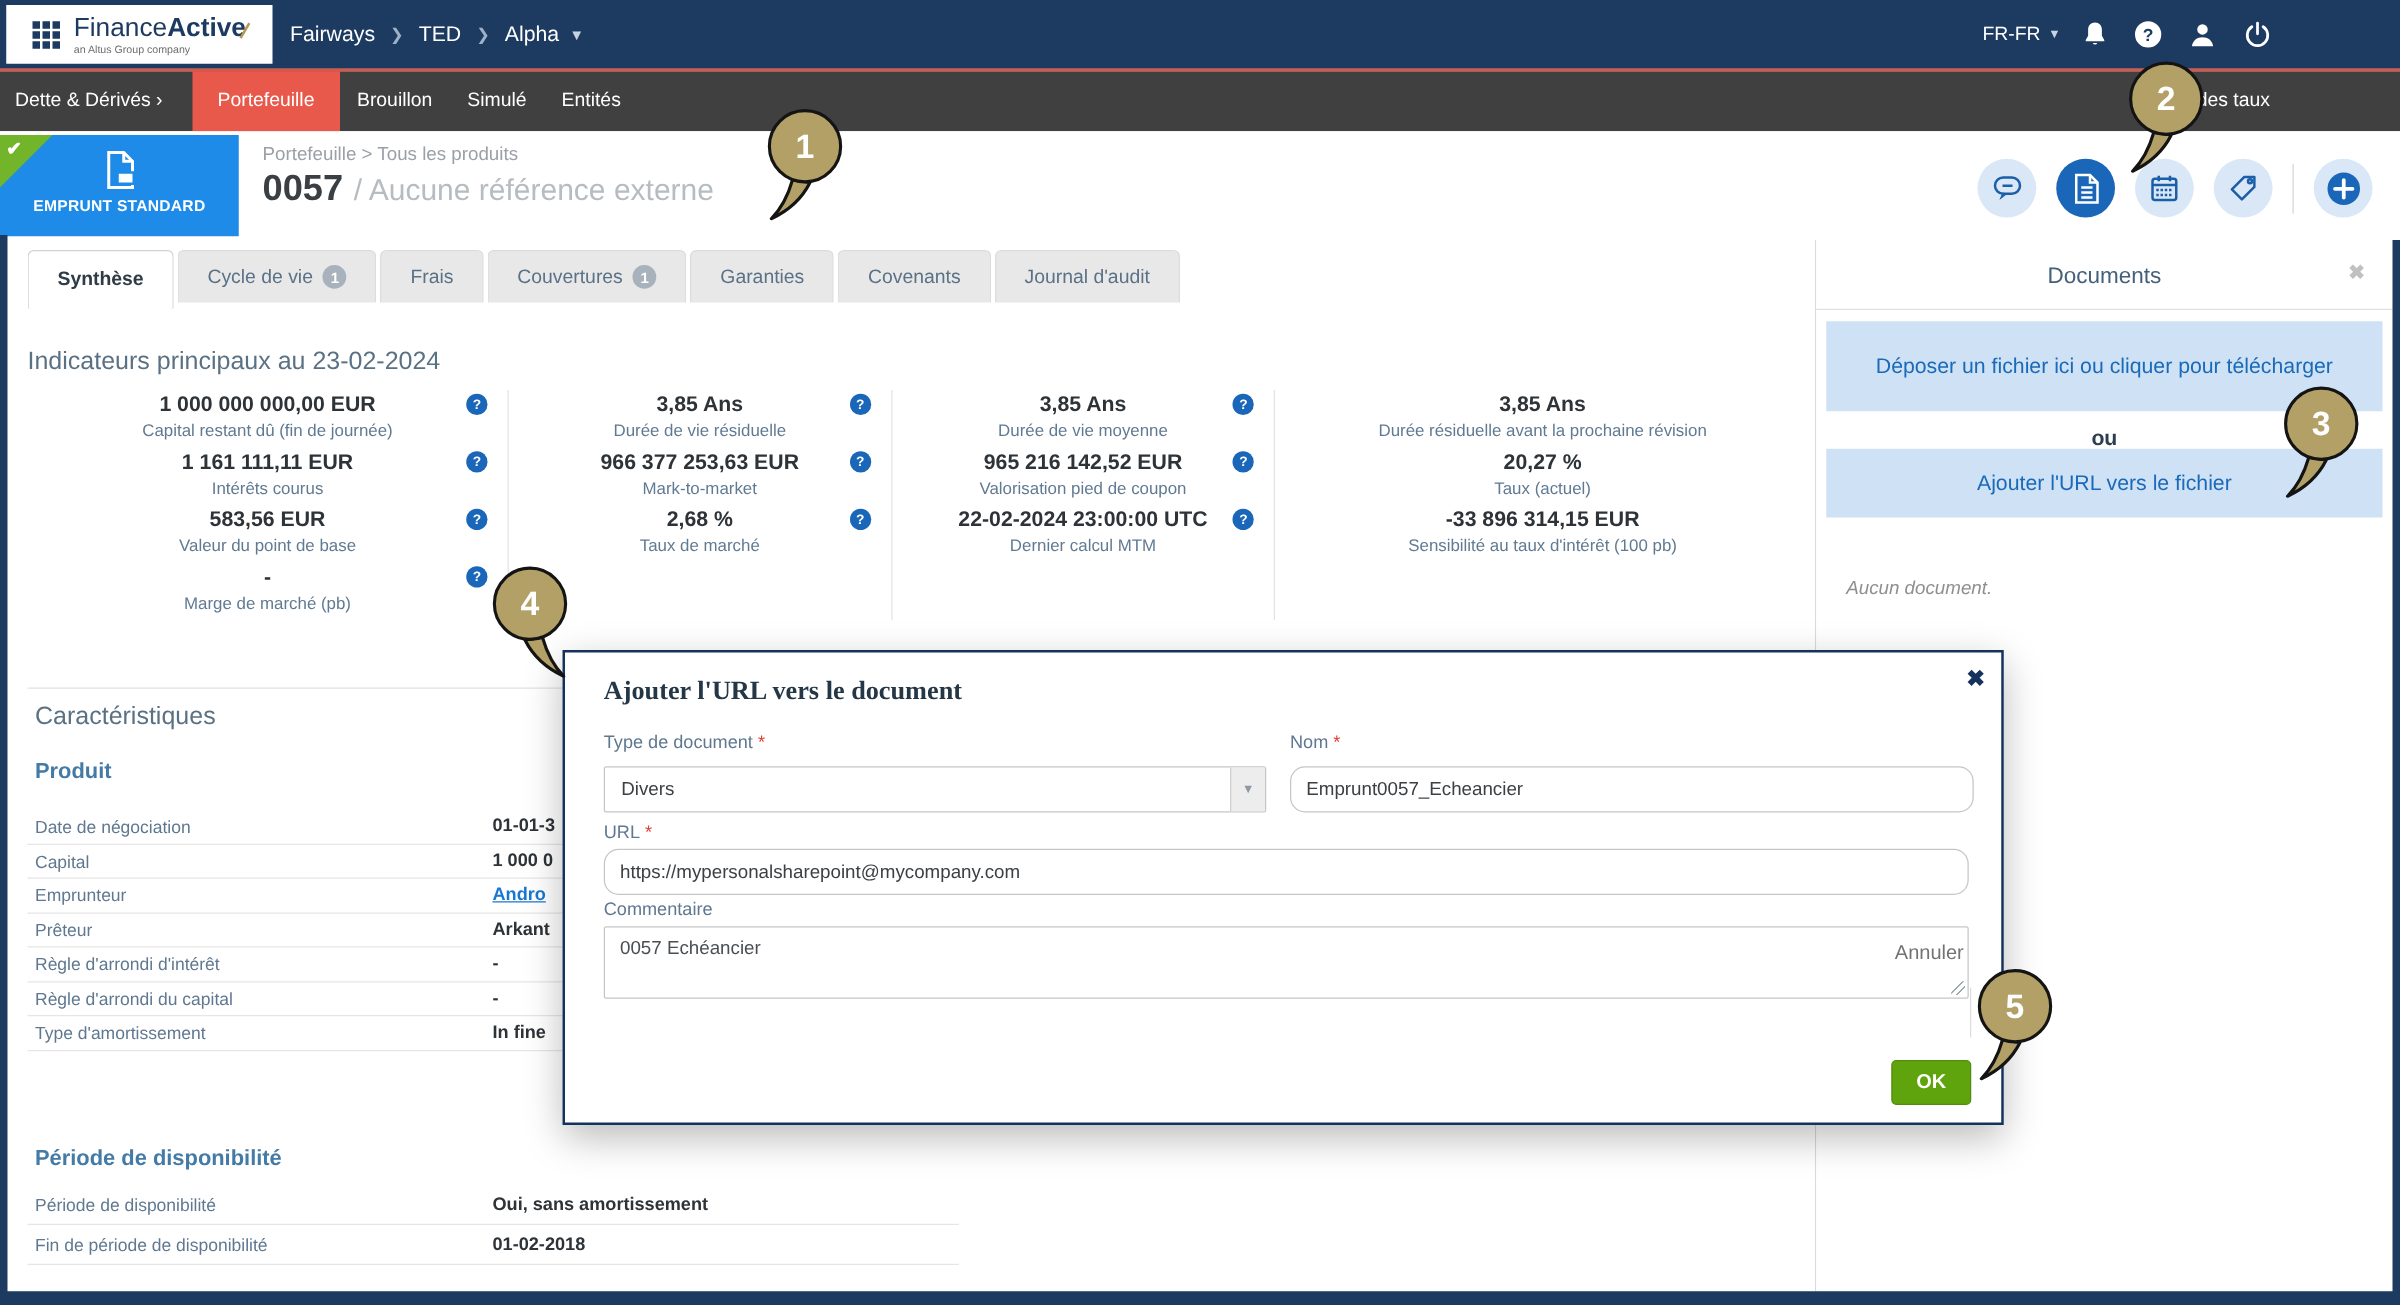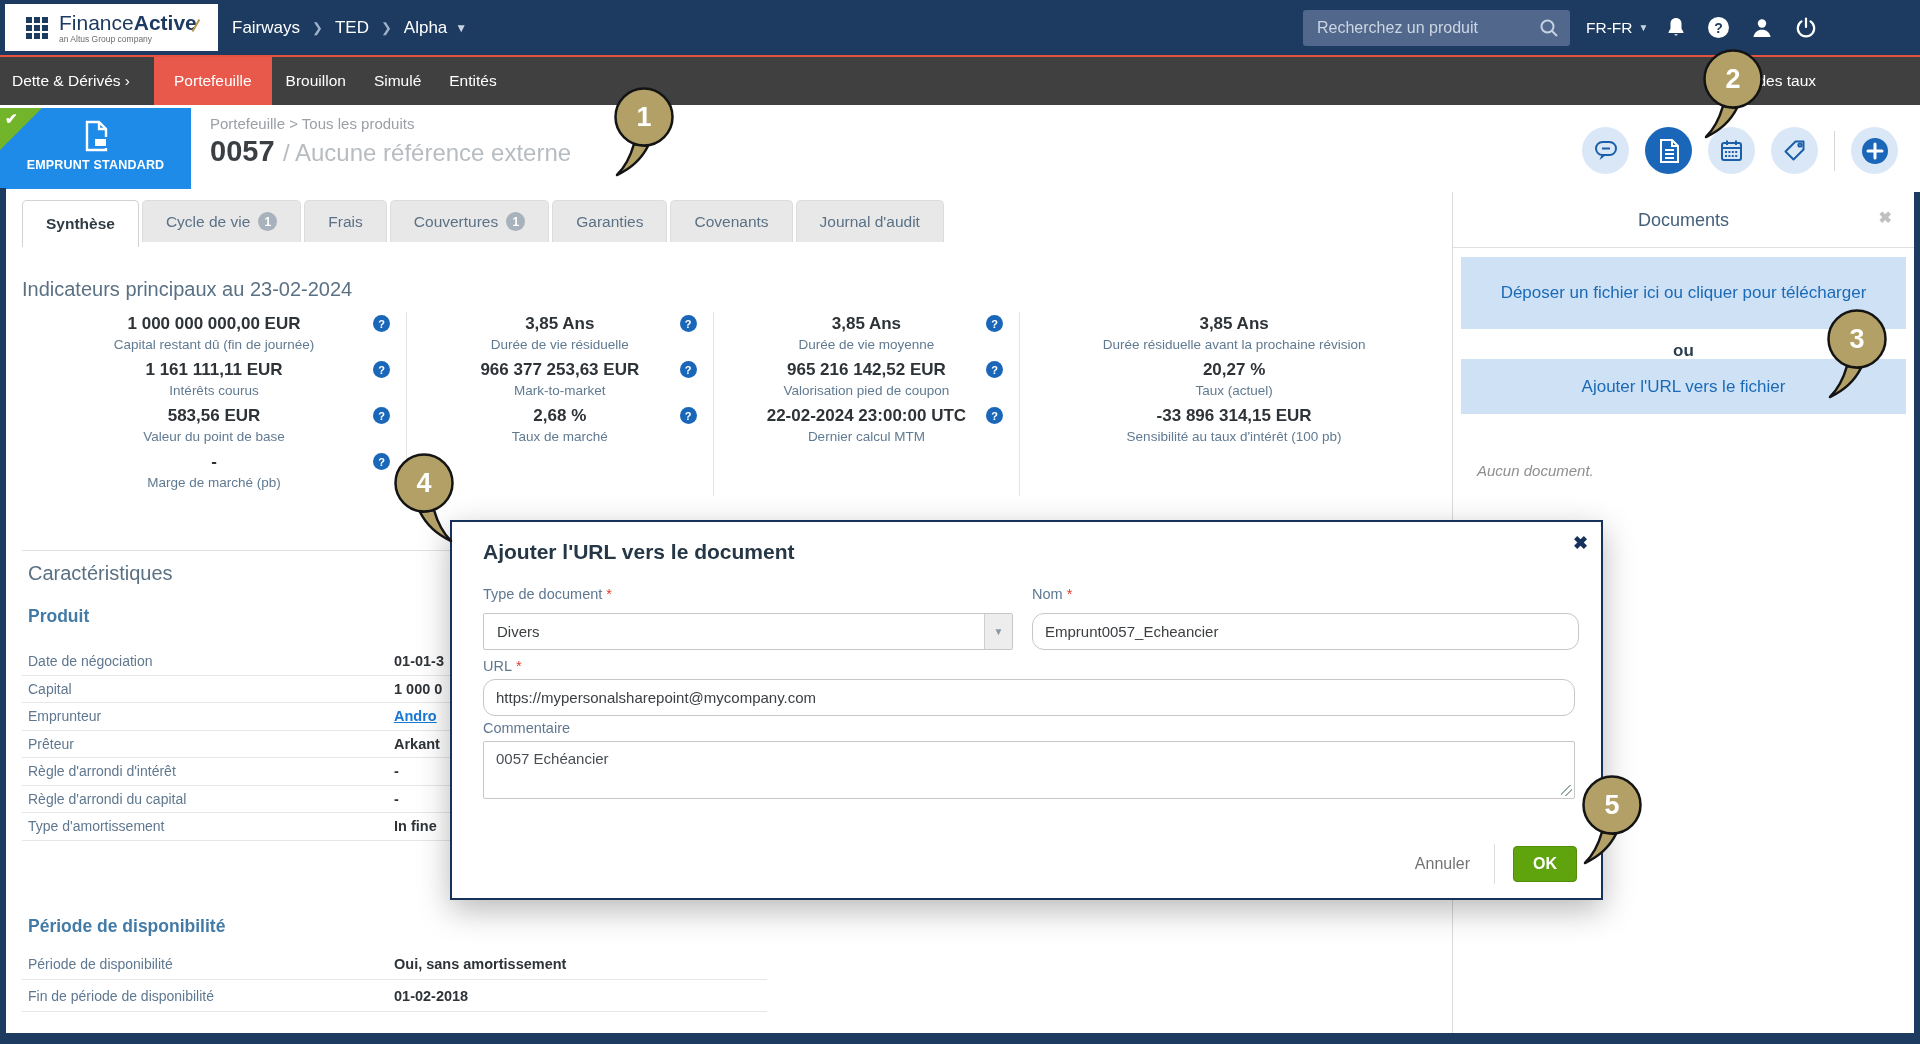--- a/index.html
+++ b/index.html
@@ -91,31 +91,31 @@
   .dp-addurl{position:absolute;left:8px;top:167px;width:445px;height:55px;background:#cfe2f5;color:#1a6ab8;font-size:17px;display:flex;align-items:center;justify-content:center;cursor:pointer;}
   .dp-empty{position:absolute;left:24px;top:270px;font-size:15px;font-style:italic;color:#8f8f8f;}
 
   
   .frame-left{position:absolute;left:0;top:188px;width:6px;height:856px;background:#1d3b61;z-index:4;}
   .frame-right{position:absolute;left:1914px;top:192px;width:6px;height:852px;background:#1d3b61;z-index:4;}
   .frame-bottom{position:absolute;left:0;top:1033px;width:1920px;height:11px;background:#1d3b61;z-index:4;}
 
   
   .modal{position:absolute;left:450px;top:520px;width:1153px;height:380px;background:#fff;border:2px solid #16325c;box-sizing:border-box;box-shadow:0 10px 30px rgba(0,0,0,.28);z-index:50;}
-  .m-title{position:absolute;left:31px;top:18px;font-size:21px;font-weight:bold;color:#253746;}
+  .m-title{position:absolute;left:31px;top:18px;font-size:21px;font-weight:bold;color:#253746;font-family:Liberation Serif, serif;}
   .m-close{position:absolute;right:13px;top:10px;font-size:18px;font-weight:bold;color:#16325c;cursor:pointer;}
   .m-label{position:absolute;font-size:14.5px;color:#5f7890;}
   .m-label .req{color:#e23b2e;margin-left:4px;}
   .m-input{position:absolute;height:37px;border:1px solid #c6c6c6;border-radius:12px;box-sizing:border-box;font-size:15px;color:#3c4043;padding:0 12px;font-family:"Liberation Sans",sans-serif;outline:none;background:#fff;}
   .m-select{position:absolute;left:31px;top:91px;width:530px;height:37px;border:1px solid #c6c6c6;border-radius:2px;box-sizing:border-box;display:flex;align-items:center;cursor:pointer;background:#fff;}
   .m-select .sval{flex:1;padding-left:13px;font-size:15px;color:#3c4043;}
   .m-select .sarrow{width:27px;height:100%;background:#ededed;border-left:1px solid #cfcfcf;display:flex;align-items:center;justify-content:center;color:#8d98a3;font-size:10px;}
   .m-textarea{position:absolute;left:31px;top:219px;width:1092px;height:58px;border:1px solid #c6c6c6;border-radius:2px;box-sizing:border-box;font-size:15px;color:#4a4f54;padding:8px 12px;font-family:"Liberation Sans",sans-serif;resize:none;outline:none;}
   .resize-grip{position:absolute;left:1109px;top:263px;width:11px;height:11px;background:linear-gradient(135deg,transparent 0 40%,#9aa 40% 48%,transparent 48% 65%,#9aa 65% 73%,transparent 73%);pointer-events:none;}
-  .m-footer{position:absolute;right:24px;bottom:14px;display:flex;align-items:center;gap:18px;}
+  .m-footer{position:absolute;right:24px;bottom:14px;display:flex;align-items:flex-end;gap:18px;flex-direction:column;}
   .m-cancel{font-size:16px;color:#737373;cursor:pointer;padding:0 6px;}
   .m-fdiv{width:1px;height:40px;background:#ddd;}
   .m-ok{background:#5fa30d;border:1px solid #528c0b;border-radius:4px;color:#fff;font-weight:bold;font-size:16px;padding:8px 19px;cursor:pointer;font-family:"Liberation Sans",sans-serif;}
 
   
   .callout{position:absolute;width:64px;height:92px;z-index:100;pointer-events:none;}
   .callout svg{position:absolute;left:0;top:0;}
   .callout.br svg{transform:scaleX(-1);}
   .callout .num{position:absolute;left:0;top:0;width:64px;height:62px;display:flex;align-items:center;justify-content:center;color:#fff;font-size:27px;font-weight:bold;}
 
@@ -149,29 +149,20 @@
       </div>
     </div>
     <div class="topcrumb">
       <span>Fairways</span>
       <span class="sep">❯</span>
       <span>TED</span>
       <span class="sep">❯</span>
       <span>Alpha</span>
       <span class="chev">▼</span>
     </div>
-    <div class="searchbox">
-      <input type="text" placeholder="Recherchez un produit" style="">
-      <span class="mag">
-        <svg width="22" height="22" viewBox="0 0 22 22" fill="none" stroke="#c6d2e2" stroke-width="2">
-            <circle cx="9.5" cy="9.5" r="6"></circle>
-            <line x1="14" y1="14" x2="19" y2="19"></line>
-          </svg>
-      </span>
-    </div>
     <div class="locale">
       <span>FR-FR</span>
         <span class="chev">▼</span>
     </div>
     <div class="topicon" style="left:1664px;">
       <svg width="24" height="24" viewBox="0 0 24 24" fill="#fff">
           <path d="M12 2c-3.3 0-5.5 2.4-5.5 5.6v4.9L4.6 16v1h14.8v-1l-1.9-3.5V7.6C17.5 4.4 15.3 2 12 2z"></path>
           <path d="M10.2 18.3a1.9 1.9 0 0 0 3.6 0z"></path>
         </svg>
     </div>

